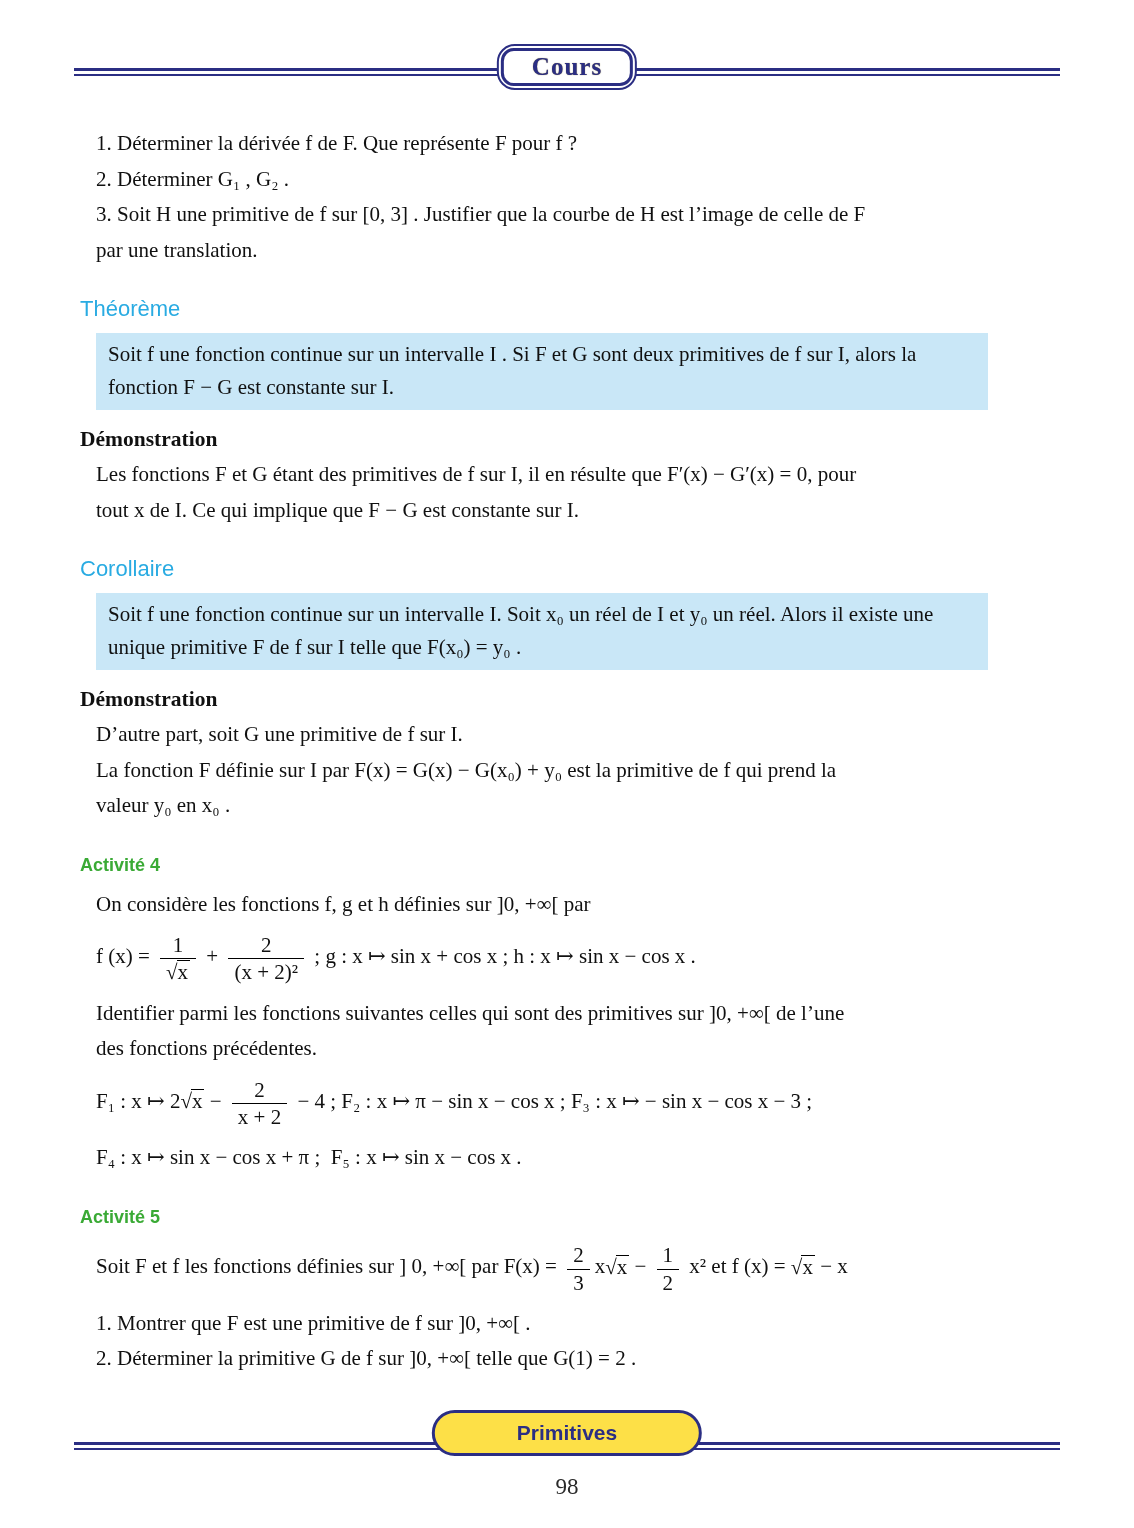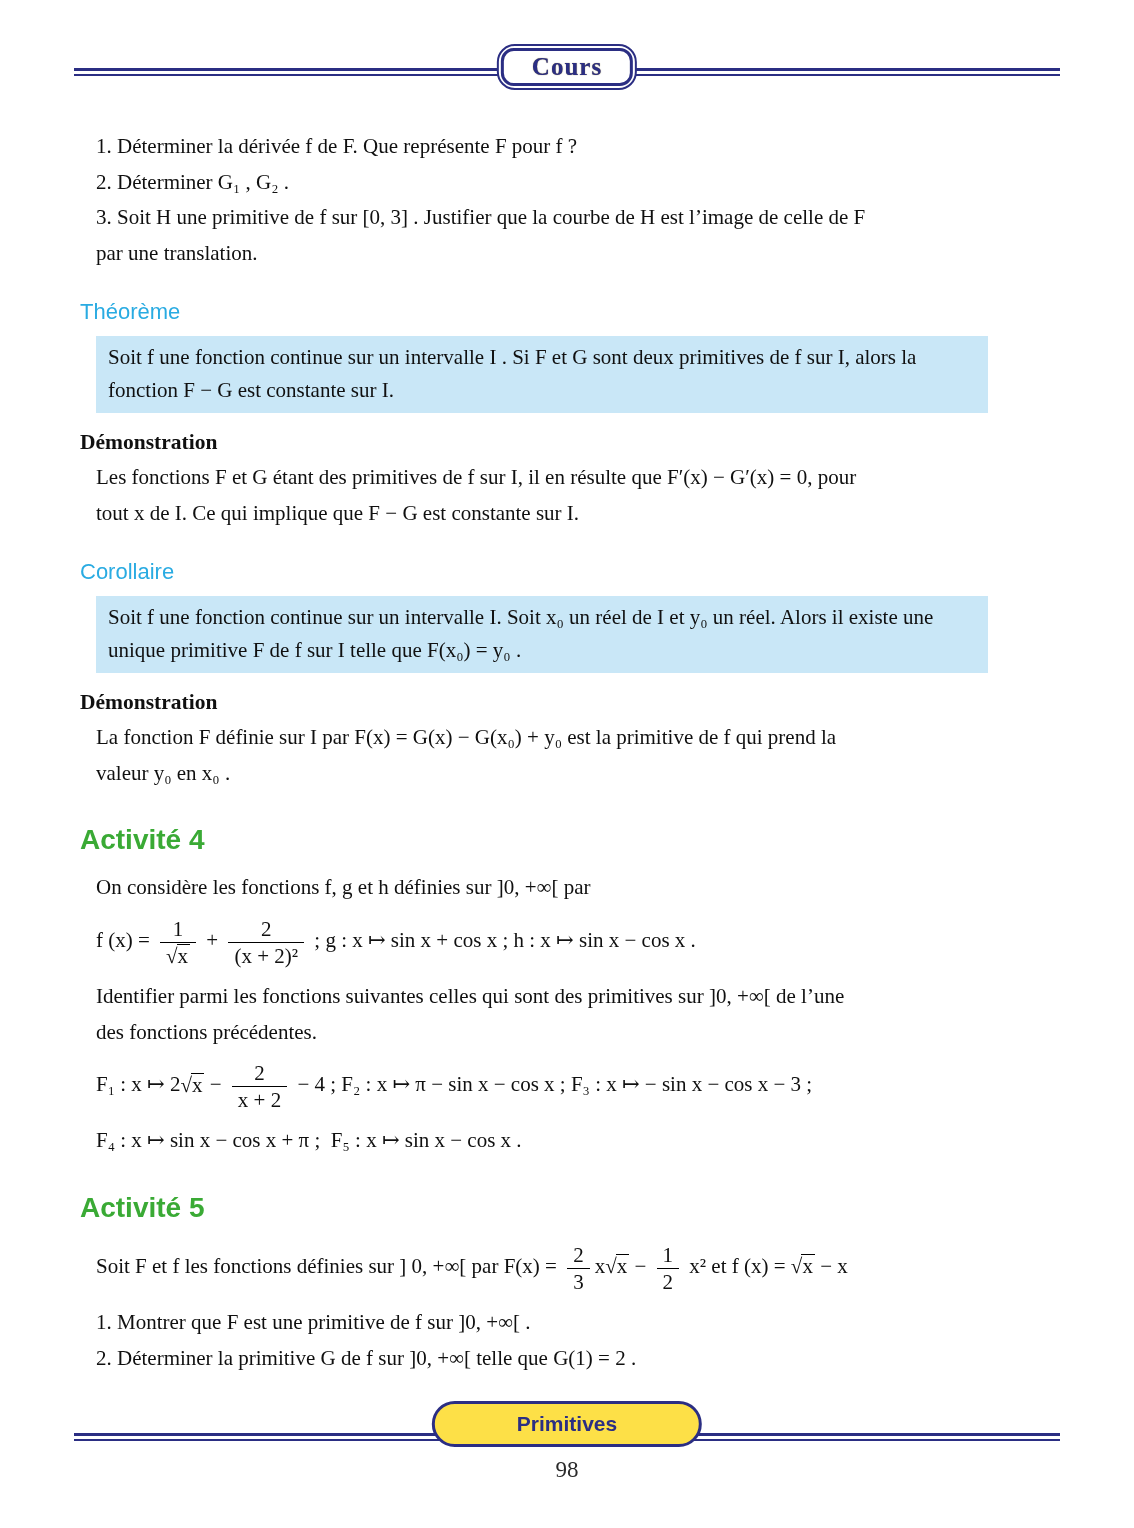--- a/index.html
+++ b/index.html
@@ -2,21 +2,21 @@
 <html><head>
 <meta charset="utf-8">
 <style>
   html,body{margin:0;padding:0;background:#ffffff;}
   body{
     width:1134px;height:1528px;
     font-family:"Liberation Serif","DejaVu Serif",serif;
     color:#101010;
     overflow:hidden;
   }
-  .page{height:1128px;display:flex;flex-direction:column;}
+  .page{height:1128px;display:flex;flex-direction:column;gap:8px;}
 
   
   .header{position:relative;height:106px;flex:0 0 auto;}
   .hrule{
     position:absolute;left:74px;right:74px;top:68px;
     height:3px;border-top:3px solid #2b2e83;border-bottom:2px solid #2b2e83;
   }
   .cours-badge{
     position:absolute;left:50%;top:44px;transform:translateX(-50%);
     background:#ffffff;border:2px solid #2b2e83;border-radius:18px;padding:2px;z-index:2;
@@ -24,30 +24,30 @@
   .cours-inner{
     display:block;border:3px solid #2b2e83;border-radius:13px;
     padding:2px 28px;font-weight:bold;font-size:25px;letter-spacing:1px;
     color:#2b2e83;text-shadow:0 0 1px #8a7a3c;
     font-family:"Liberation Serif","DejaVu Serif",serif;
   }
 
   
   .content{padding:2px 84px 0 80px;font-size:21px;line-height:1.6;flex:0 0 auto;}
   .content p{margin:2px 0 2px 16px;}
-  p.first{margin-top:22px;}
+  p.first{margin-top:11px;}
 
   .heading-cyan{
     font-family:"Liberation Sans","DejaVu Sans",sans-serif;
     font-weight:normal;color:#29abe2;font-size:22px;
     margin:24px 0 6px 0 !important;
   }
   .heading-green{
     font-family:"Liberation Sans","DejaVu Sans",sans-serif;
-    font-weight:bold;color:#3aaa35;font-size:28px;
+    font-weight:bold;color:#3aaa35;font-size:18px;
     margin:28px 0 8px 0 !important;
   }
   .demo-title{font-weight:bold;font-size:21.5px;margin:12px 0 2px 0 !important;}
 
   .bluebox{
     background:#c9e7f7;
     margin:2px 62px 0 16px;
     padding:5px 12px;
   }
 
@@ -104,20 +104,21 @@
     <div class="bluebox">Soit f une fonction continue sur un intervalle I . Si  F  et G  sont deux primitives de f sur I, alors  la fonction  F − G  est constante sur I.</div>
 
     <p class="demo-title">Démonstration</p>
     <p>Les fonctions F et G étant des primitives de f sur I, il en résulte que F′(x) − G′(x) = 0,  pour</p>
     <p>tout x de I. Ce qui implique que  F − G  est constante sur I.</p>
 
     <p class="heading-cyan">Corollaire</p>
     <div class="bluebox">Soit f une fonction continue sur un intervalle I. Soit  x₀ un réel de I et y₀ un réel. Alors il existe une unique primitive F de f sur I telle que  F(x₀) = y₀ .</div>
 
     <p class="demo-title">Démonstration</p>
+    <p>D’autre part, soit G une primitive de f sur I.</p>
     <p>La fonction F définie sur I par  F(x) = G(x) − G(x₀) + y₀   est  la primitive de f qui prend la</p>
     <p>valeur  y₀  en x₀ .</p>
 
     <p class="heading-green">Activité 4</p>
     <p>On considère les fonctions f, g et h  définies sur  ]0, +∞[  par</p>
 
     <p class="math-line">
       <span>f (x) =</span>
       <span class="frac"><span class="num">1</span><span class="den"><span class="sqrt"><span class="rad">√</span><span class="sarg">x</span></span></span></span>
       <span>+</span>

